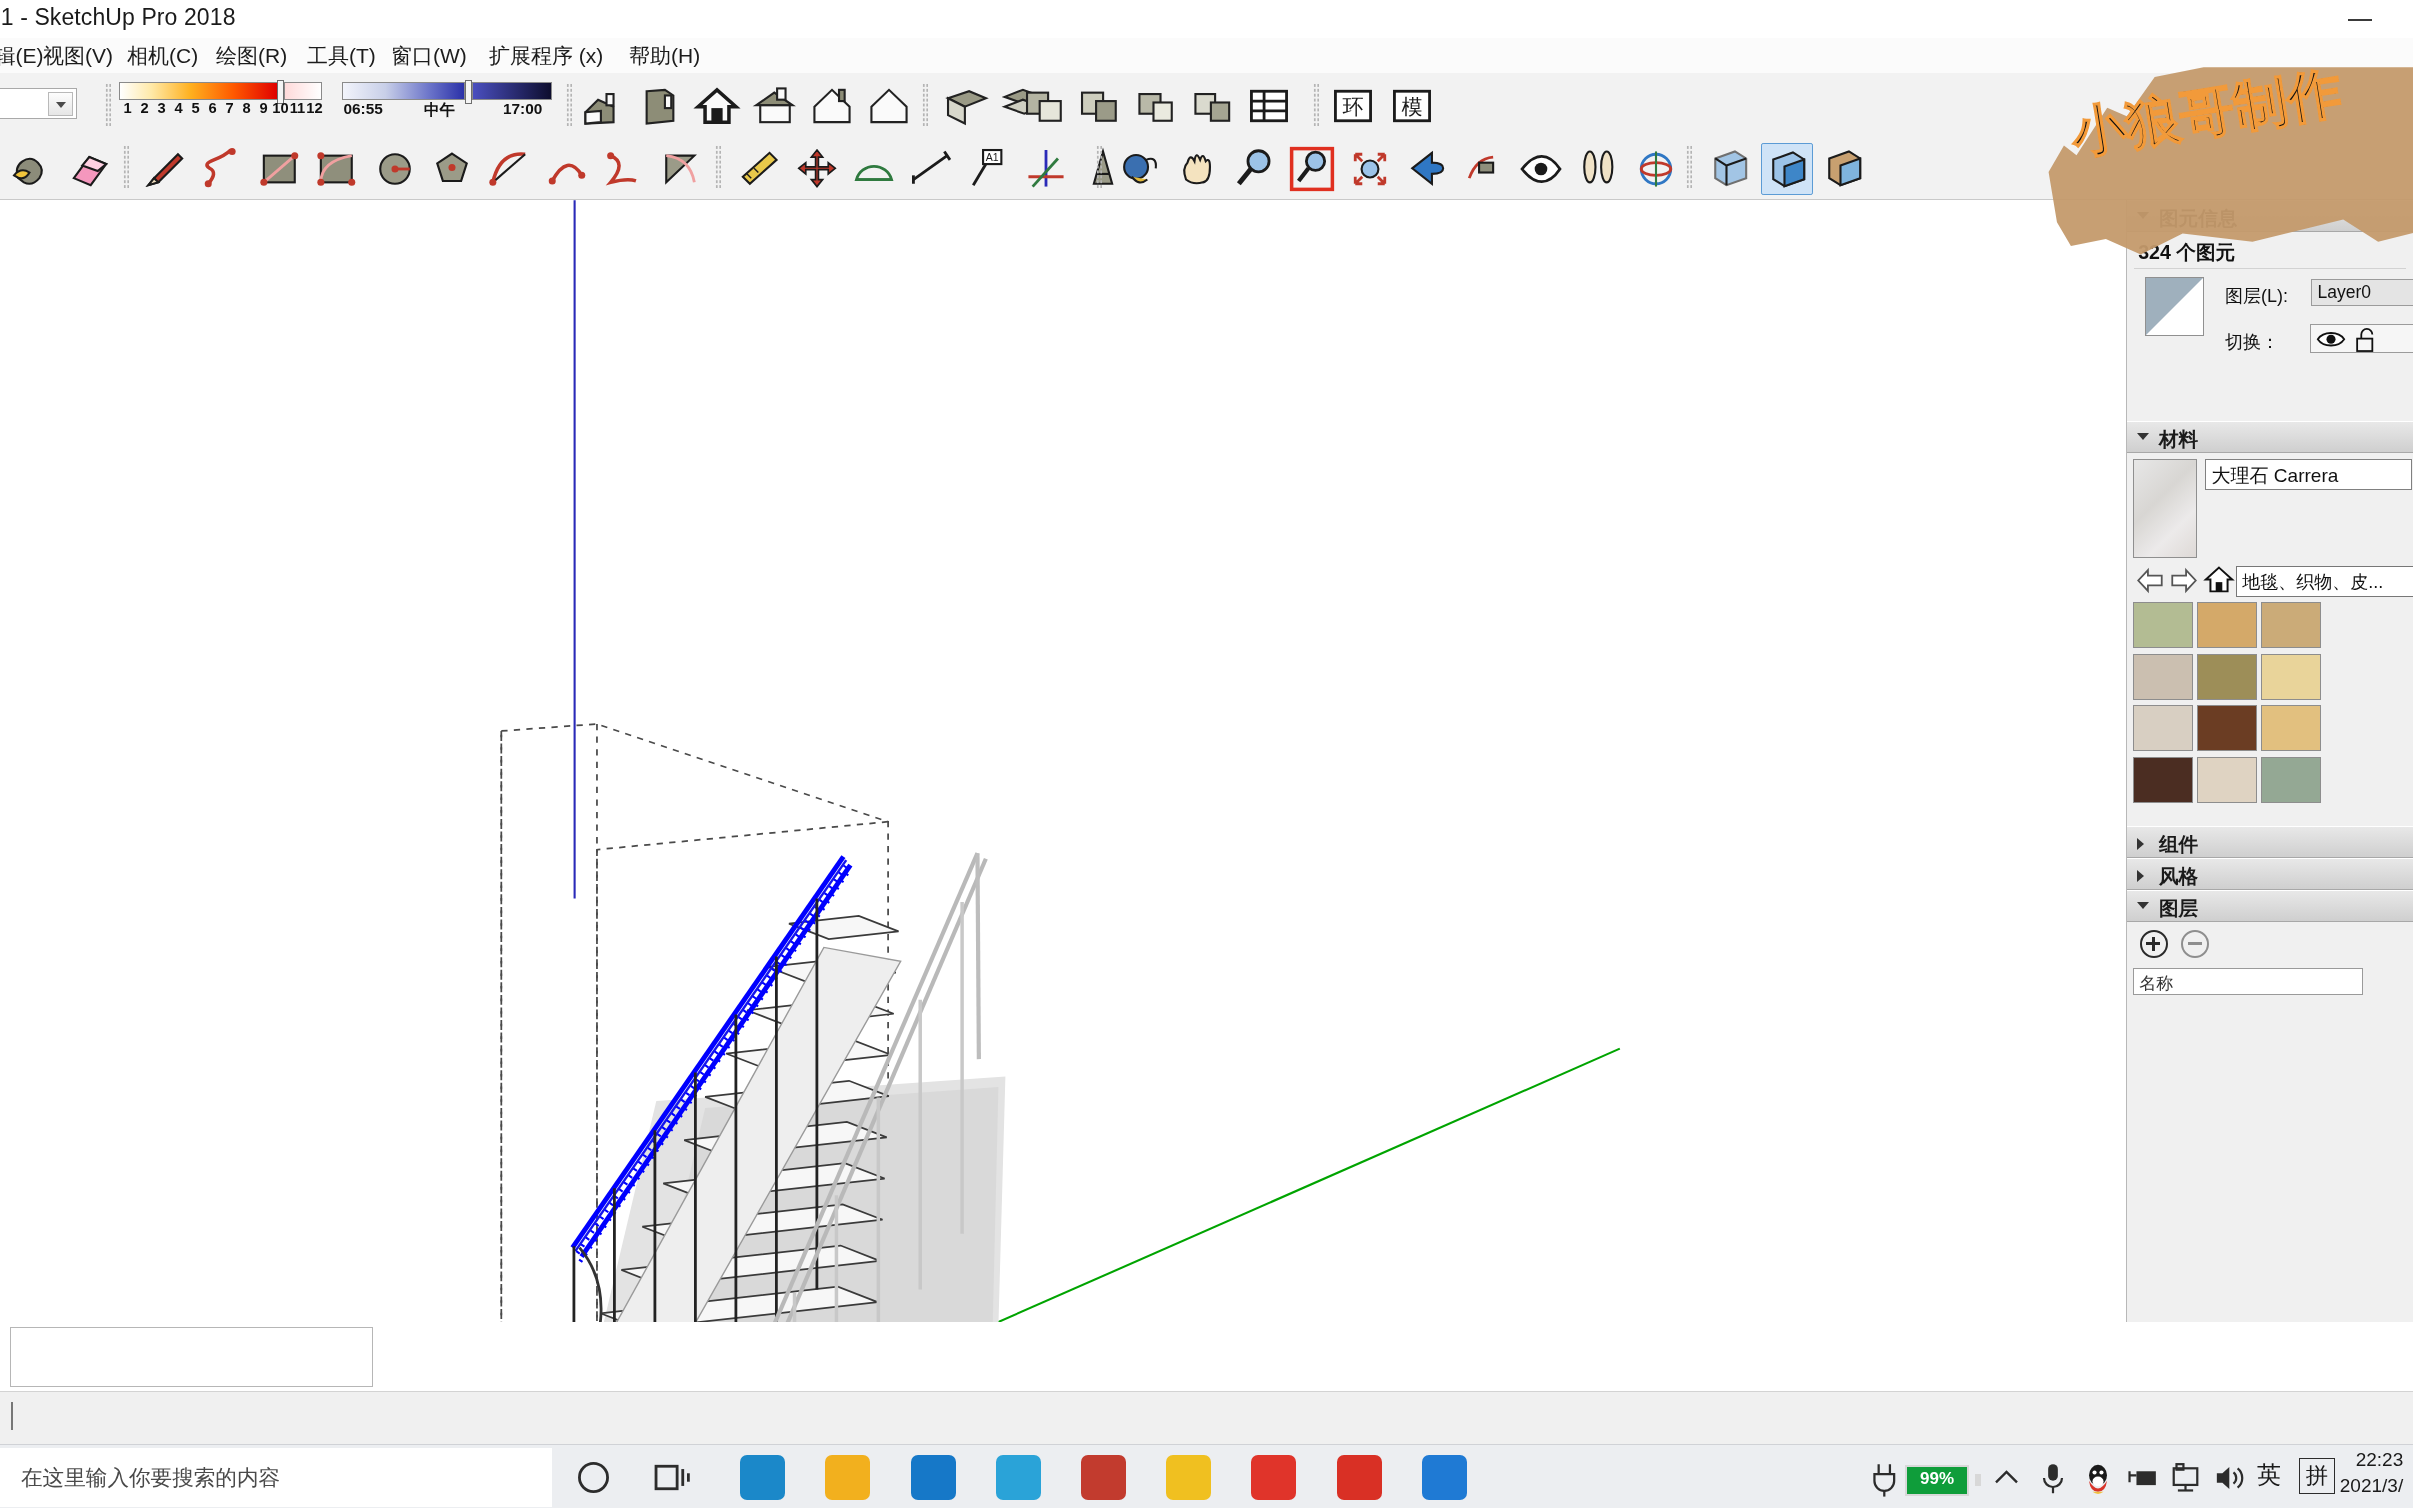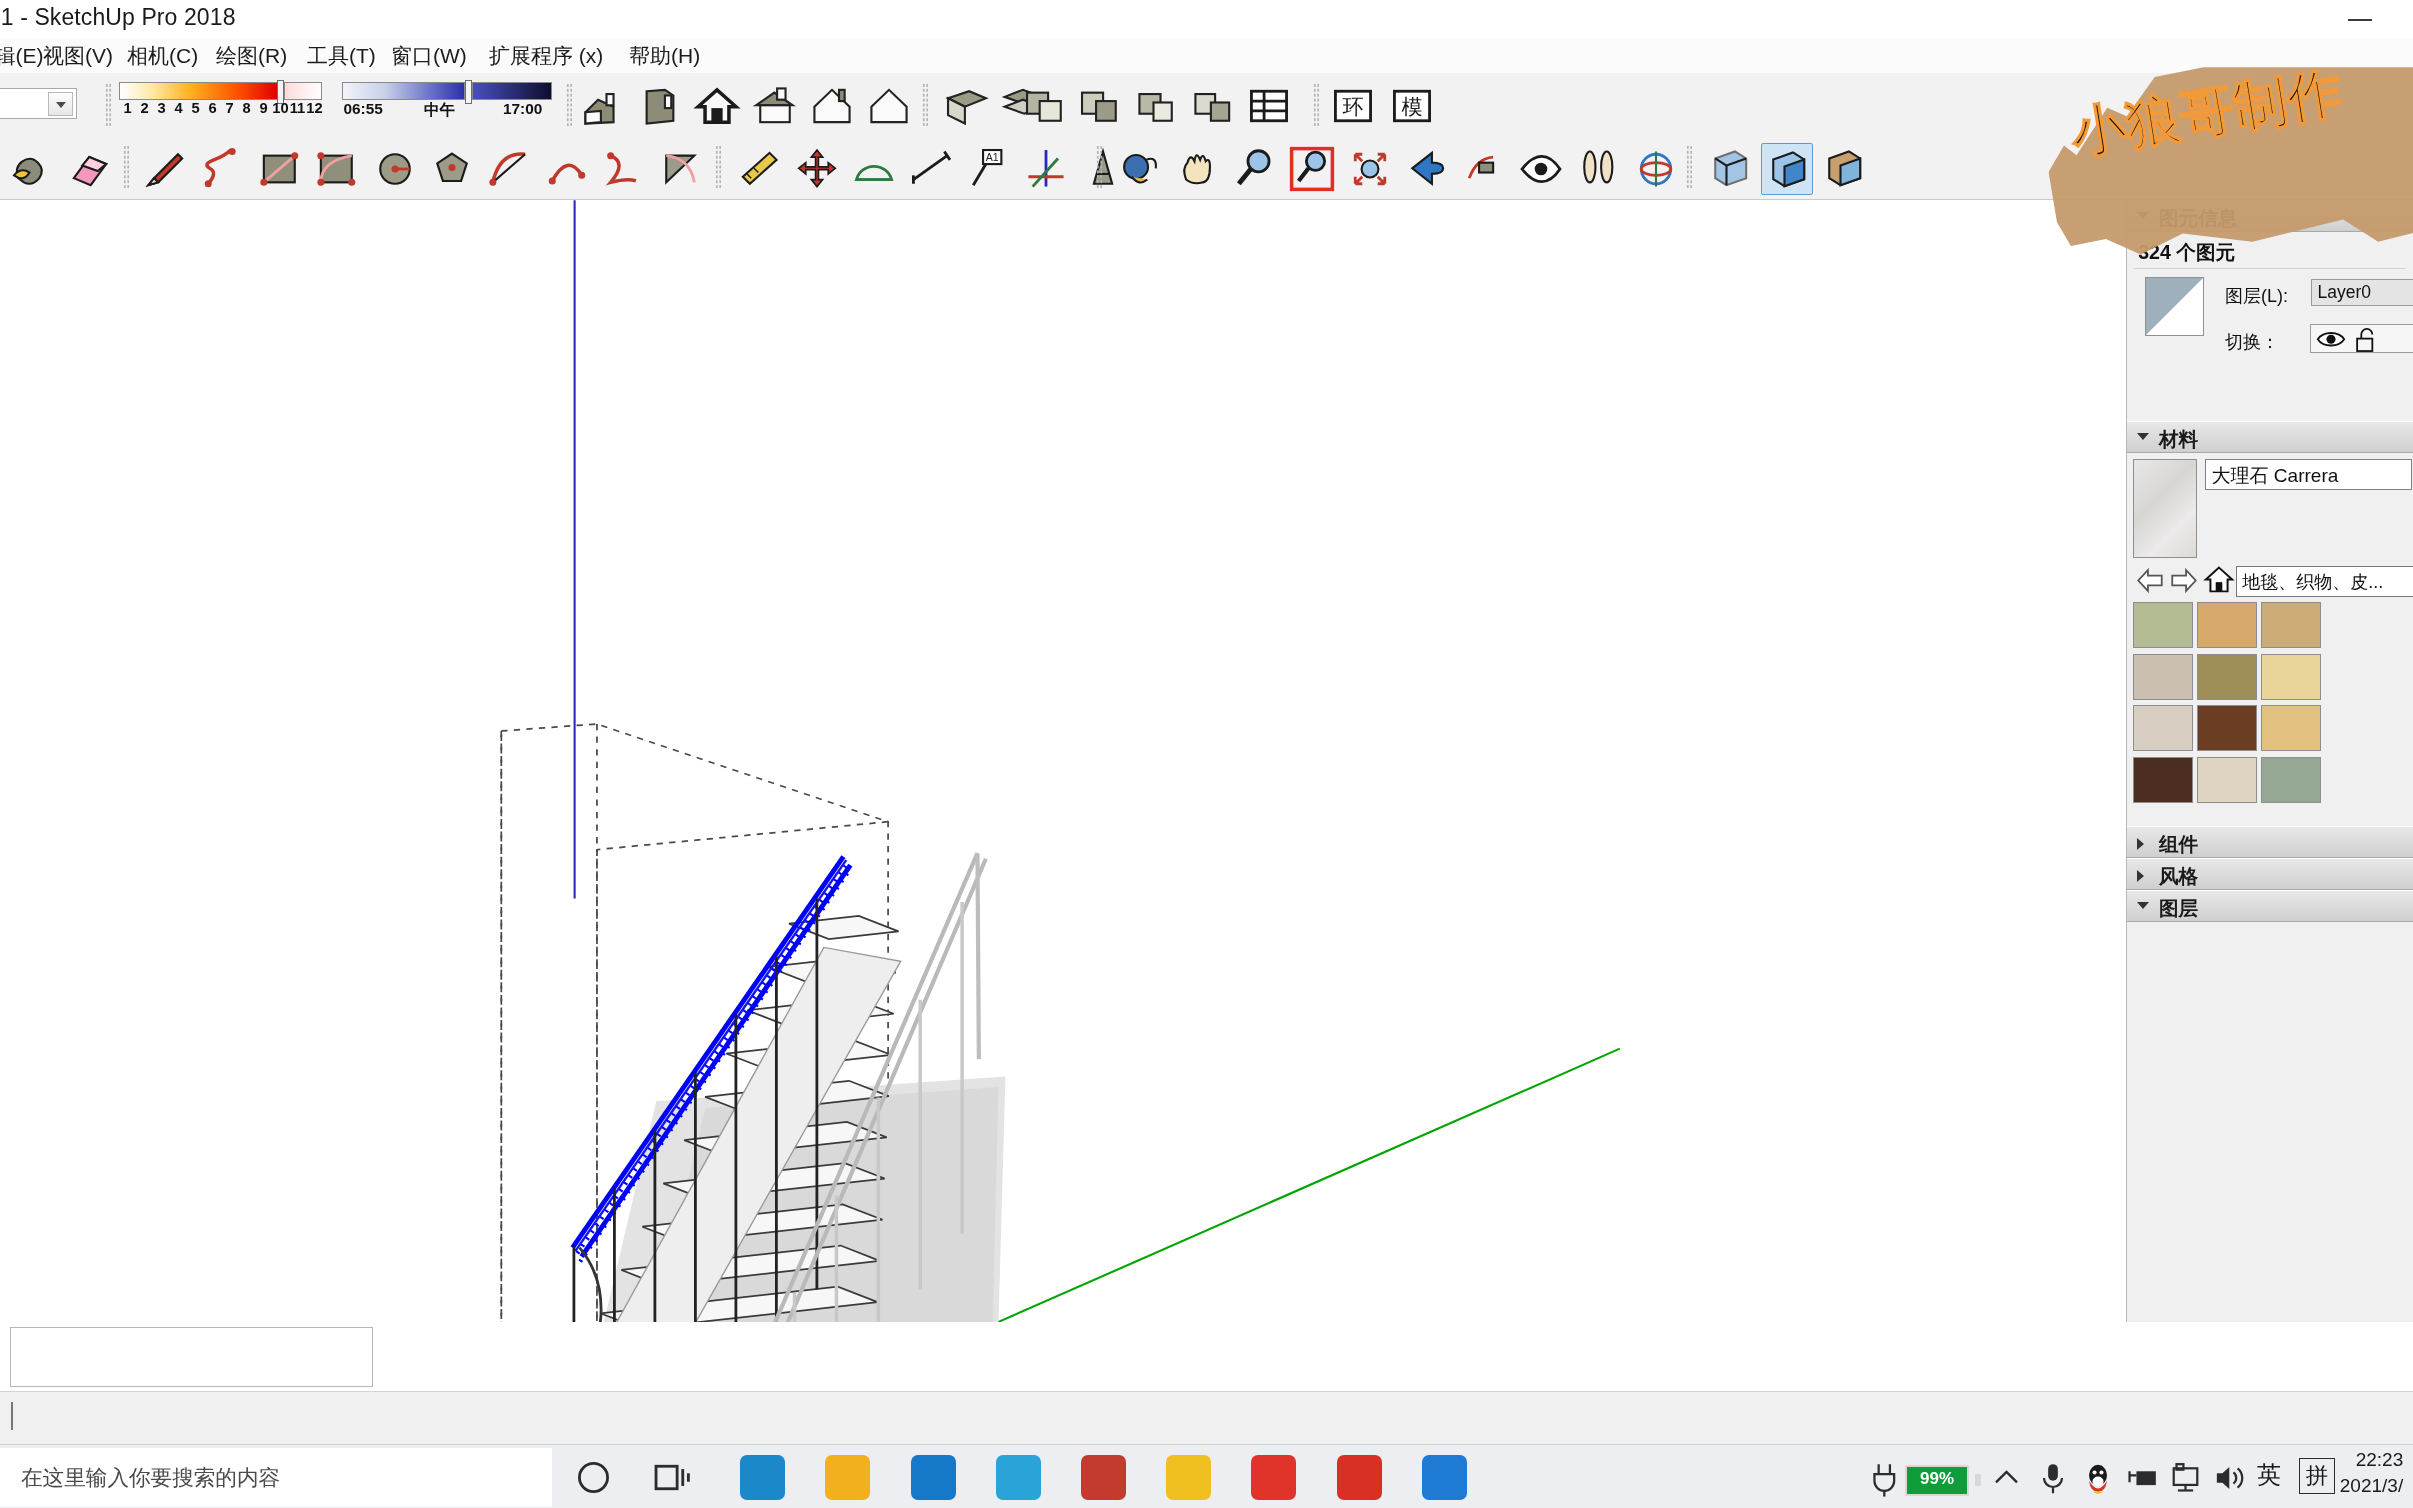--- a/index.html
+++ b/index.html
@@ -846,20 +846,25 @@
 
     <div class="panel-head">
       <div class="tri right"></div>
       <div class="ptitle">风格</div>
     </div>
 
     <div class="panel-head">
       <div class="tri down"></div>
       <div class="ptitle">图层</div>
     </div>
+    <div class="panel-body" style="height:84px;">
+      <div class="layers-btn plus" style="left:12.6px; top:8.4px;"></div>
+      <div class="layers-btn minus" style="left:54px; top:8.4px;"></div>
+      <div class="layer-head" style="top:46px; width:230px;">名称</div>
+    </div>
   </div>
 
   <div class="measure-box"></div>
 
   <div class="statusbar">
     <div class="caret"></div>
   </div>
 
   <div class="taskbar">
     <div class="tb-search">

